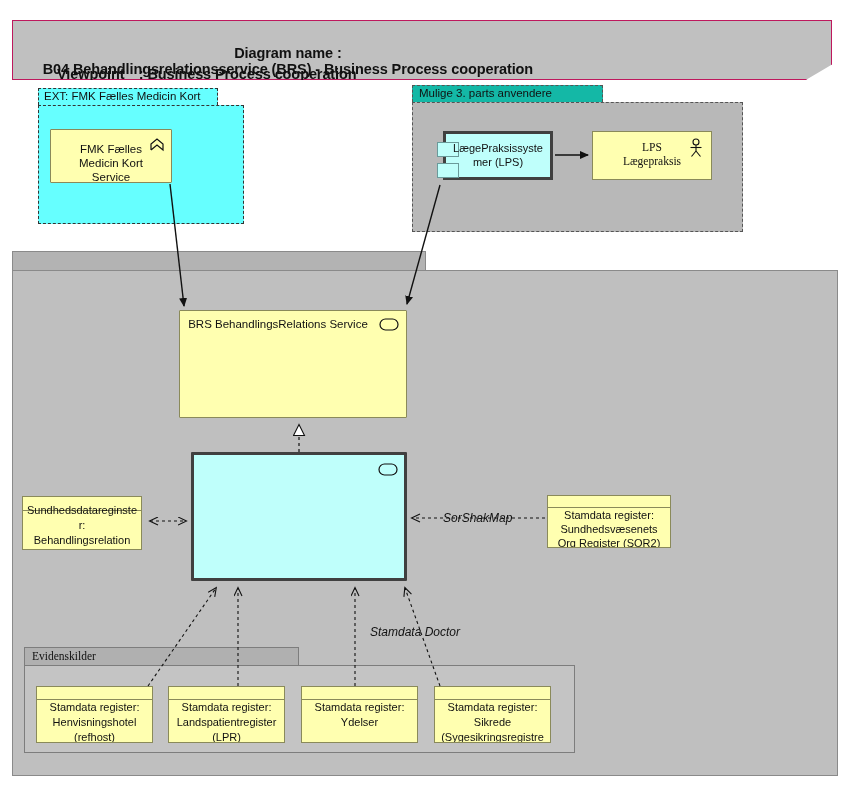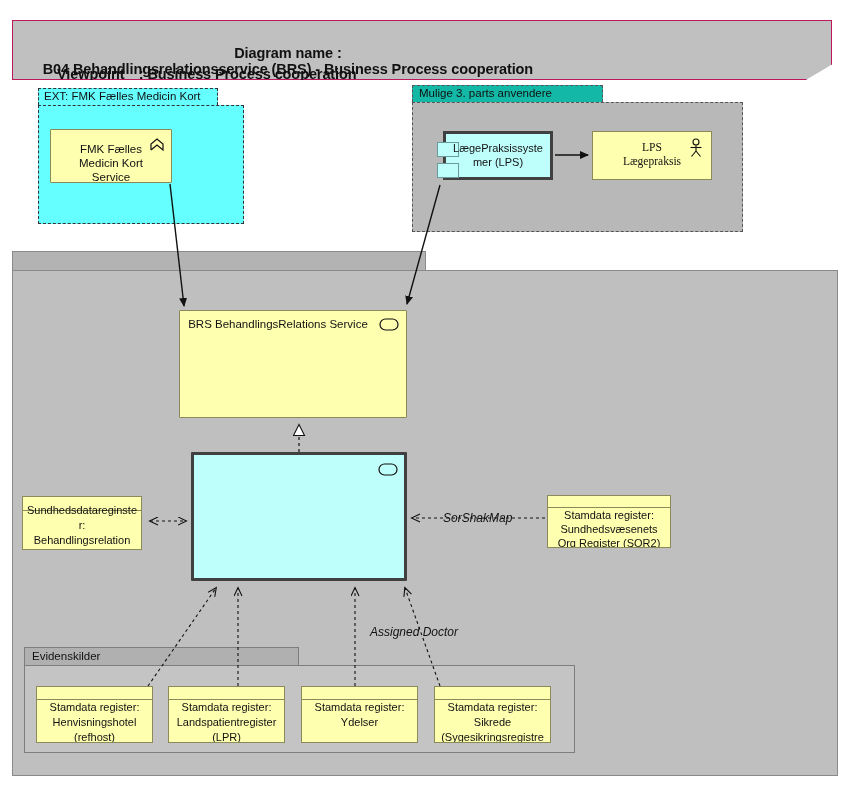--- a/index.html
+++ b/index.html
@@ -29,21 +29,21 @@
       border:1px dashed #555;}
 
   
   #nsp-tab{left:12px;top:251px;width:414px;height:19px;background:#b3b3b3;
       border:1px solid #8a8a8a;border-bottom:none;font-size:11.5px;padding:19px 7px;}
   #nsp-body{left:12px;top:270px;width:826px;height:506px;background:#bfbfbf;
       border:1px solid #8a8a8a;}
 
   
   #evid-tab{left:24px;top:647px;width:275px;height:18px;background:#b0b0b0;
-      border:1px solid #7d7d7d;border-bottom:none;font-size:11.5px;padding:2px 7px;}
+      border:1px solid #7d7d7d;border-bottom:none;font-size:11.5px;padding:2px 7px;font-family:Liberation Serif, serif;}
   #evid-body{left:24px;top:665px;width:551px;height:88px;background:#c4c4c4;
       border:1px solid #7d7d7d;}
 
   
   .yellow{background:#ffffb0;border:1px solid #8a8a5a;}
   .cyan{background:#bffffb;border:3px solid #404040;}
   .rounded{border-radius:1px;}
 
   .elem-txt{position:absolute;left:0;right:0;text-align:center;font-size:11.5px;
       line-height:14px;}
@@ -226,21 +226,21 @@
 <div class="abs yellow ev-box" id="ev-3">
   <div class="hdr"></div>
   <div class="elem-txt">
     <span>Stamdata register:</span><br>
     <span>Sikrede</span><br>
     <span>(Sygesikringsregistre</span>
   </div>
 </div>
 
 <span class="conn-label" id="lbl-sorshak">SorShakMap</span>
-<span class="conn-label" id="lbl-assigned">Assigned Doctor</span>
+<span class="conn-label" id="lbl-assigned">Stamdata Doctor</span>
 
 <svg id="wires">
   <defs>
     <marker id="solidArrow" markerWidth="10" markerHeight="10" refX="8" refY="4" orient="auto" markerUnits="userSpaceOnUse">
       <path d="M0,0 L9,4 L0,8 z" fill="#111"></path>
     </marker>
     <marker id="openArrow" markerWidth="11" markerHeight="11" refX="8.5" refY="4.5" orient="auto" markerUnits="userSpaceOnUse">
       <path d="M0.5,0.5 L9,4.5 L0.5,8.5" fill="none" stroke="#111" stroke-width="1.1"></path>
     </marker>
     <marker id="openArrowStart" markerWidth="11" markerHeight="11" refX="2.5" refY="4.5" orient="auto" markerUnits="userSpaceOnUse">

